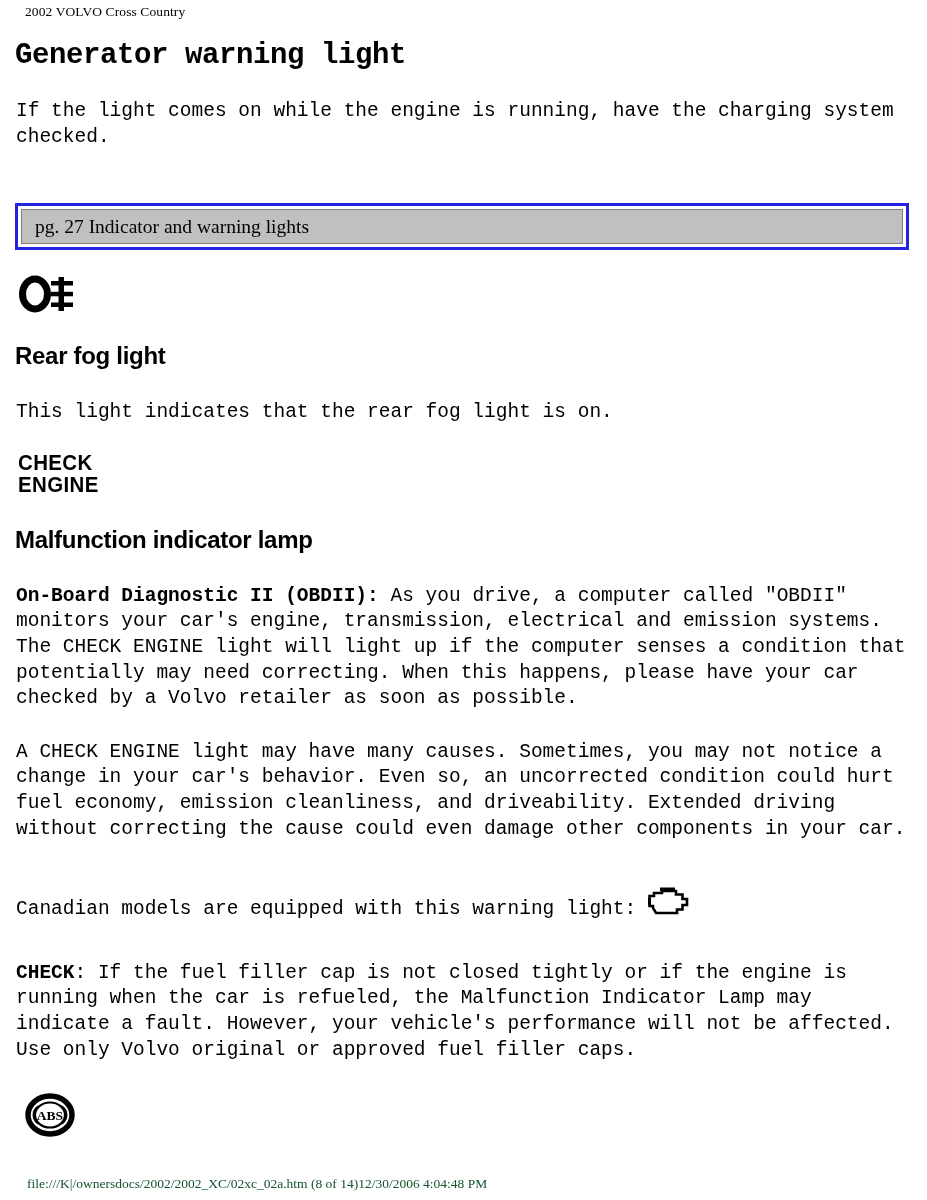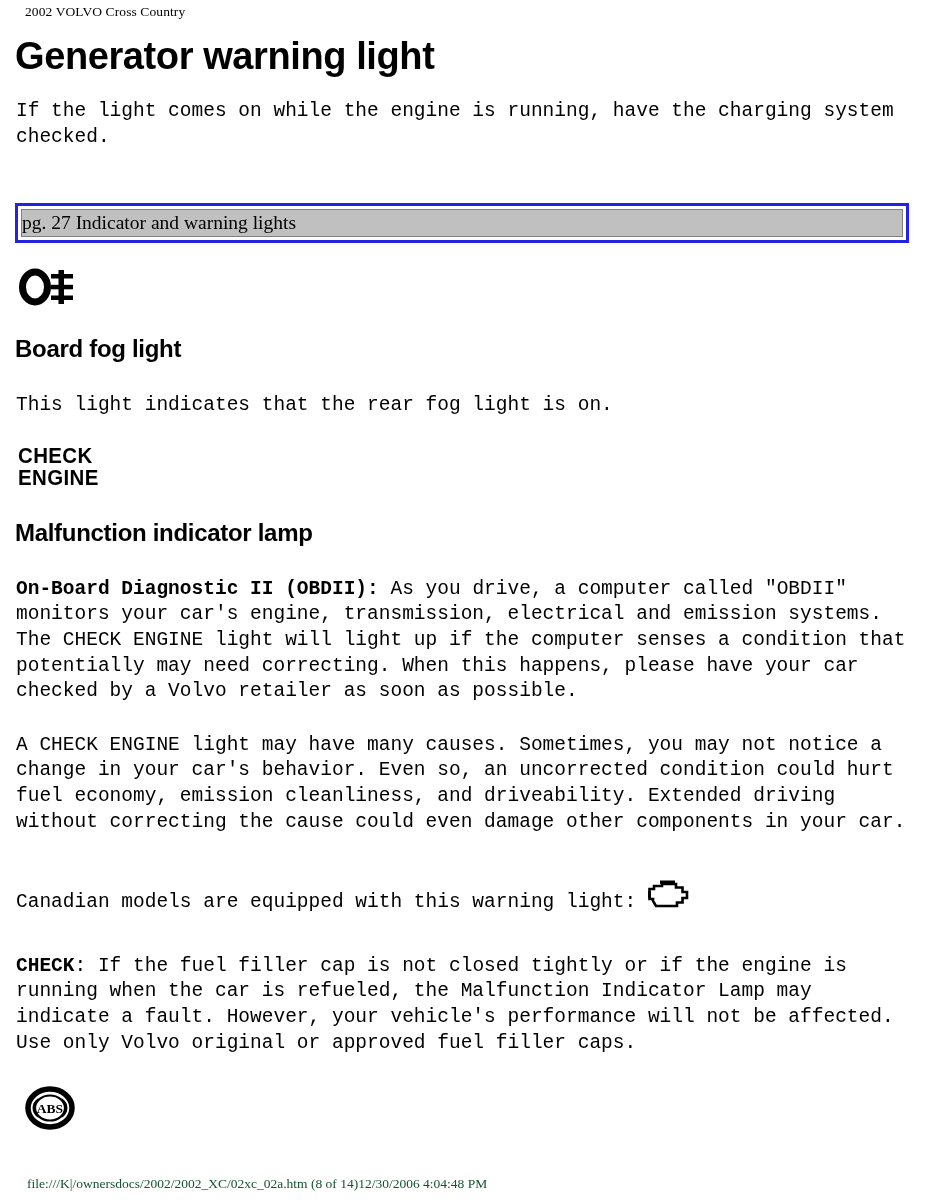--- a/index.html
+++ b/index.html
@@ -28,22 +28,22 @@
     font-family: "Liberation Serif", "DejaVu Serif", serif;
     font-size: 13.5px;
     line-height: 16px;
     padding-top: 4px;
     padding-left: 11px;
     letter-spacing: 0.1px;
     white-space: nowrap;
   }
   
   h1.section-title {
-    font-family: Liberation Sans, sans-serif;
-    font-size: 38px;
+    font-family: Liberation Mono, monospace;
+    font-size: 29px;
     font-weight: bold;
     letter-spacing: -0.4px;
     margin: 19px 0 0 0;
     padding: 0 0 0 1px;
     line-height: 34px;
   }
   h2.section-title {
     font-family: "Liberation Sans", "DejaVu Sans", sans-serif;
     font-size: 24px;
     font-weight: bold;
@@ -74,24 +74,24 @@
     width: 894px;
     box-sizing: border-box;
     border: 3px solid #2323e0;
     background: #ffffff;
     padding: 3px;
   }
   .link-box-inner {
     border: 1px solid #808080;
     background: #c0c0c0;
     box-sizing: border-box;
-    height: 28px;
+    height: 35px;
     display: flex;
     align-items: center;
-    padding-left: 0;
+    padding-left: 13px;
   }
   .link-box-inner span {
     font-family: "Liberation Serif", "DejaVu Serif", serif;
     font-size: 19.5px;
     line-height: 22px;
     color: #000000;
   }
 
   
   .icon-row { padding-left: 4px; text-align: right; }
@@ -160,21 +160,21 @@
       <ellipse cx="17" cy="22" rx="12.5" ry="15" fill="none" stroke="#000000" stroke-width="7"></ellipse>
       <rect x="33" y="9" width="22" height="4.5" fill="#000000"></rect>
       <rect x="33" y="19.8" width="22" height="4.5" fill="#000000"></rect>
       <rect x="33" y="30.5" width="22" height="4.5" fill="#000000"></rect>
       <rect x="40.5" y="5" width="5.5" height="34" fill="#000000"></rect>
     </svg>
   </div>
 
   <div class="sp-26"></div>
 
-  <h2 class="section-title">Board fog light</h2>
+  <h2 class="section-title">Rear fog light</h2>
 
   <div class="sp-30"></div>
 
   <p class="body">This light indicates that the rear fog light is on.</p>
 
   <div class="sp-26"></div>
 
   <div class="icon-check-engine">
     <span class="ce-line">CHECK</span>
     <span class="ce-line">ENGINE</span>

